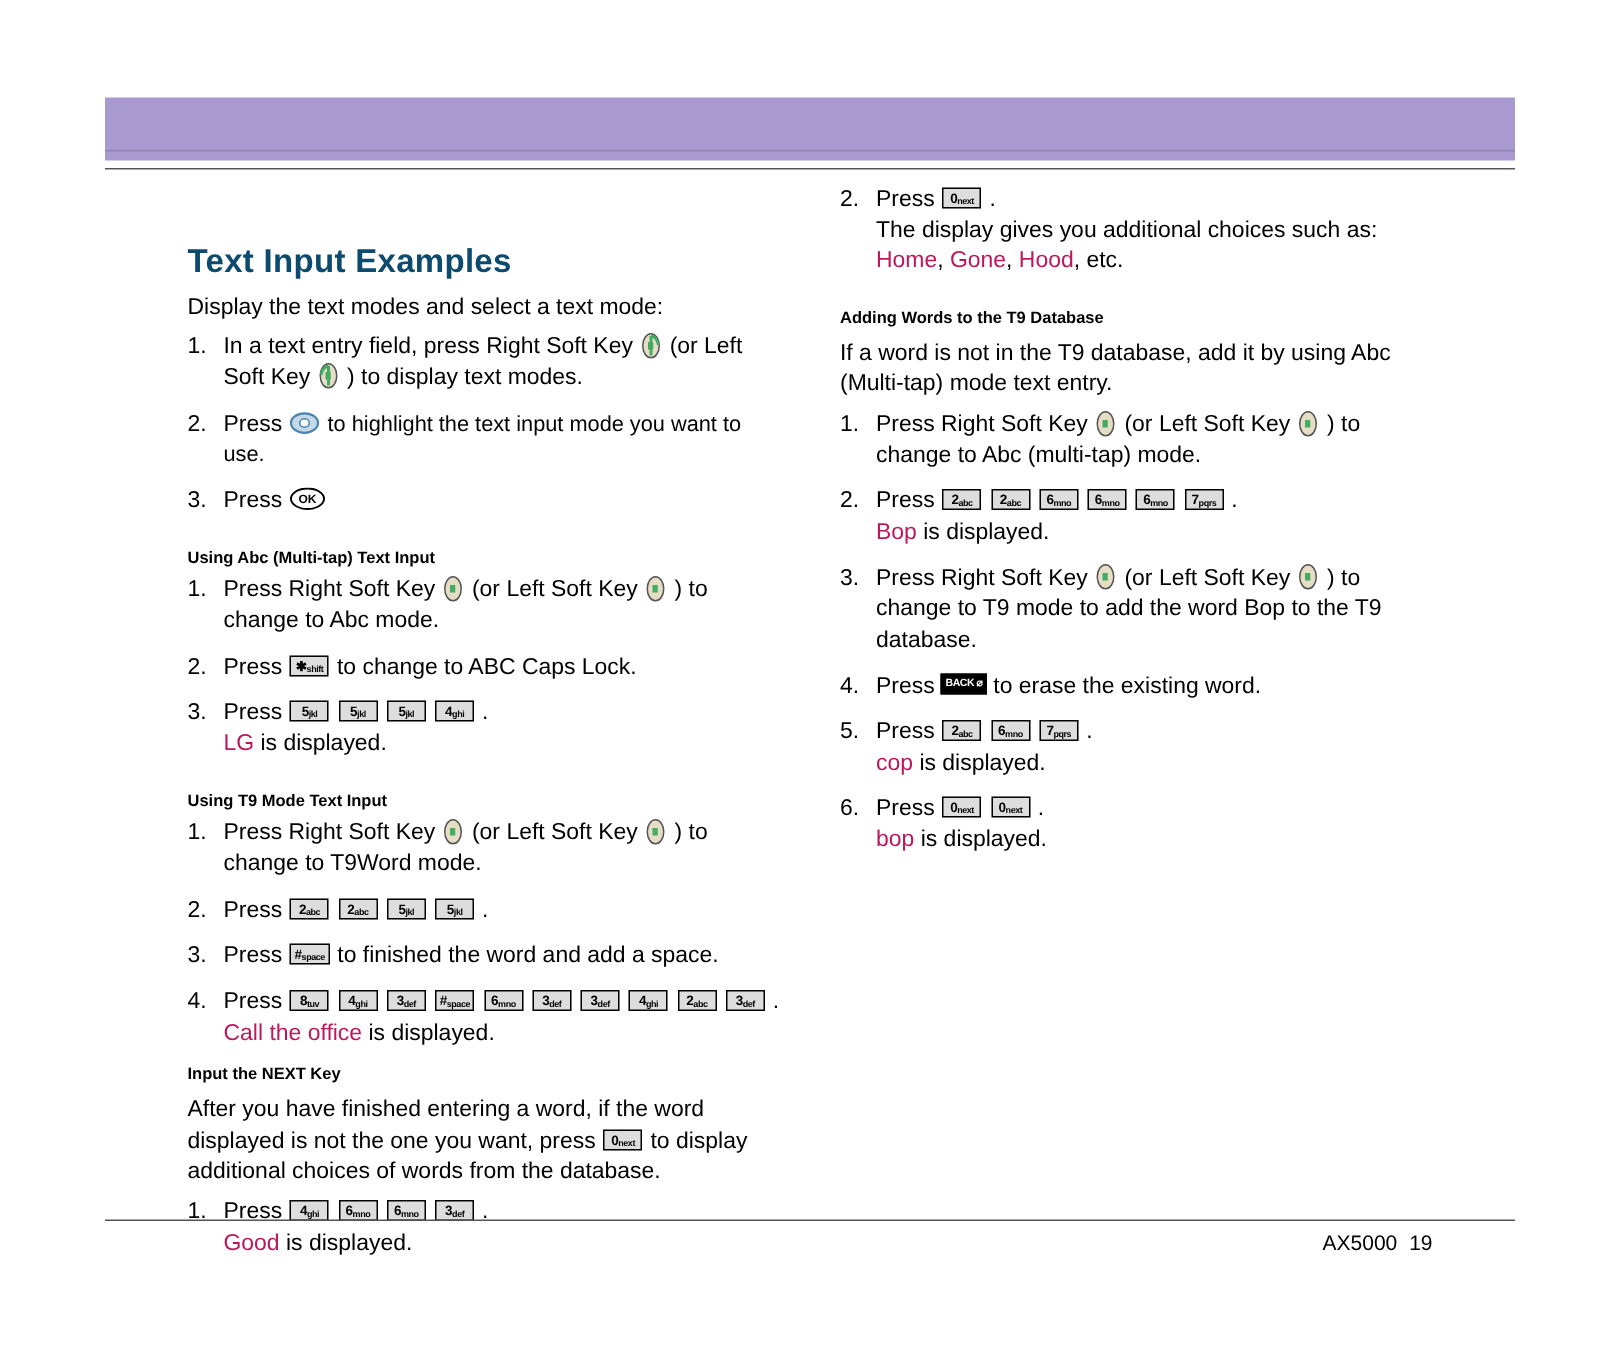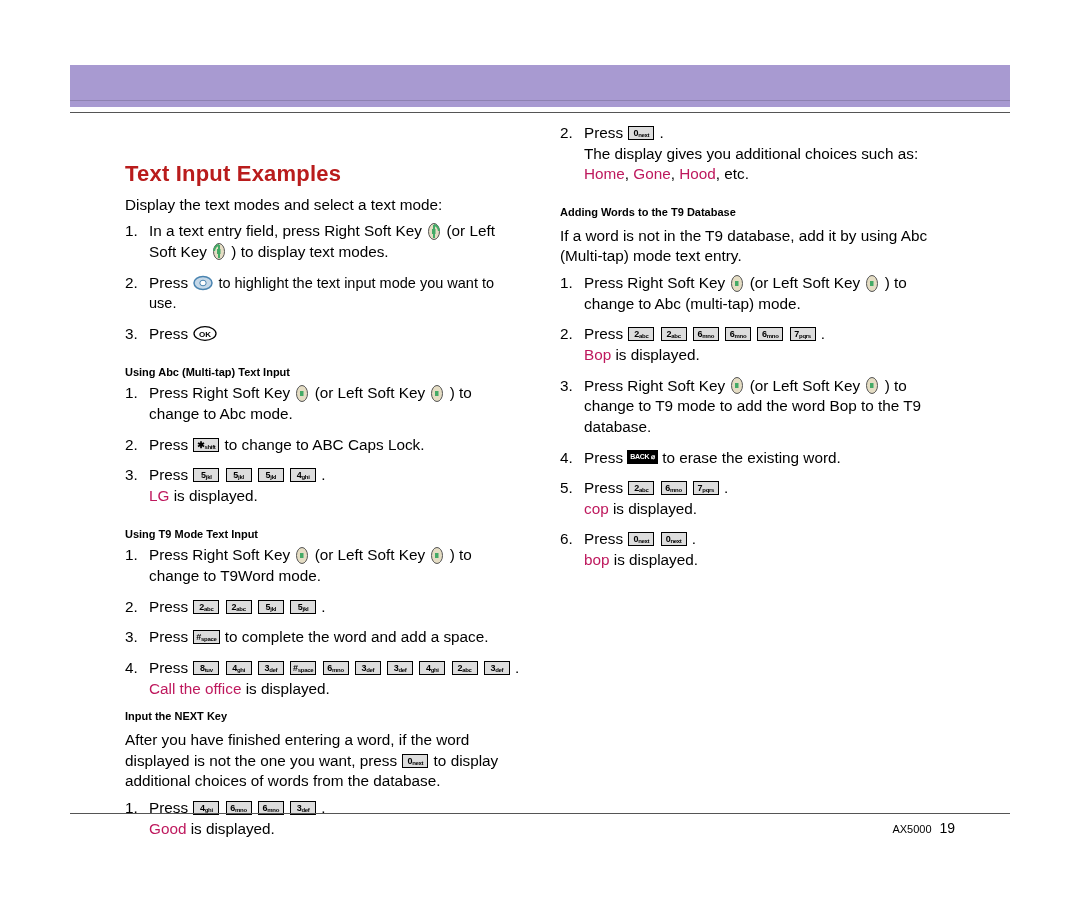--- a/index.html
+++ b/index.html
@@ -2,35 +2,35 @@
 <html><head>
 <meta charset="utf-8">
 <style>
 html,body{margin:0;padding:0;background:#fff}
 body{font-family:"Helvetica Neue",Helvetica,Arial,sans-serif;color:#000;width:1080px;height:904px;position:relative;font-size:15.3px;line-height:1.35}
 .page{position:absolute;left:80px;top:65px;right:80px;bottom:60px}
 .header-bar{position:absolute;left:-10px;right:-10px;top:0;height:42px;background:#a89ad1}
 .rule-top{position:absolute;left:-10px;right:-10px;top:47px;height:1px;background:#555}
 .header-bar:after{content:"";position:absolute;left:0;right:0;top:35px;height:1px;background:rgba(0,0,0,0.15)}
 .content{position:absolute;top:58px;left:45px;right:45px;bottom:0;column-count:2;column-gap:40px;column-fill:auto}
-h1{color:#b91c1c;font-size:22px;font-weight:700;margin:36px 0 6px 0;letter-spacing:.2px;font-stretch:condensed}
+h1{color:#0c4a6e;font-size:22px;font-weight:700;margin:36px 0 6px 0;letter-spacing:.2px;font-stretch:condensed}
 h2{font-size:11px;font-weight:700;margin:20px 0 4px 0}
 p{margin:6px 0}
 ol{list-style:none;padding:0;margin:4px 0}
 ol>li{position:relative;padding-left:24px;margin:4px 0 10px 0}
 ol>li .num{position:absolute;left:0;top:0;width:20px;text-align:left}
 .blue{color:#be185d}
 .keybtn,.softkey,.navkey,.ok{display:inline-block;vertical-align:middle;margin:0 1px;position:relative;top:-1px}
 .keybtn{border:1px solid #000;background:#ddd;font-size:9px;padding:0 2px;min-width:20px;height:12px;line-height:12px;text-align:center;font-weight:700;letter-spacing:-.3px;font-family:Arial,sans-serif}
 .keybtn sub{font-size:6px;vertical-align:baseline;position:relative;top:1px;font-weight:700}
 .back{border:1px solid #000;background:#000;color:#fff;font-size:7px;padding:0 2px;height:12px;line-height:12px;font-weight:700;letter-spacing:-.3px;display:inline-block;vertical-align:middle;position:relative;top:-1px}
 .softkey svg,.navkey svg,.ok svg{display:block}
 .hr-bot{position:absolute;left:-10px;right:-10px;bottom:30px;height:1px;background:#555}
 .footer{position:absolute;right:45px;bottom:6px;font-size:14px}
-.footer .model{font-size:11px;margin-right:4px}
+.footer .model{font-size:14px;margin-right:4px}
 </style>
 </head>
 <body>
 
 <div class="page">
   <div class="header-bar"></div>
   <div class="rule-top"></div>
 
   <div class="content">
 
@@ -91,21 +91,21 @@
               <rect x="5" y="7" width="3.5" height="5" fill="#4a6"></rect>
             </svg></span><span> (or Left Soft Key </span><span class="softkey"><svg width="14" height="19">
               <ellipse cx="7" cy="9.5" rx="5.5" ry="8" fill="#e5ddc4" stroke="#555"></ellipse>
               <rect x="5" y="7" width="3.5" height="5" fill="#4a6"></rect>
             </svg></span><span> ) to change to T9Word mode.</span>
       </li>
       <li><span class="num">2.</span>
         <span>Press </span><span class="keybtn">2<sub>abc</sub></span> <span class="keybtn">2<sub>abc</sub></span> <span class="keybtn">5<sub>jkl</sub></span> <span class="keybtn">5<sub>jkl</sub></span><span> .</span>
       </li>
       <li><span class="num">3.</span>
-        <span>Press </span><span class="keybtn">#<sub>space</sub></span><span> to complete the word and add a space.</span>
+        <span>Press </span><span class="keybtn">#<sub>space</sub></span><span> to finished the word and add a space.</span>
       </li>
       <li><span class="num">4.</span>
         <span>Press </span><span class="keybtn">8<sub>tuv</sub></span> <span class="keybtn">4<sub>ghi</sub></span> <span class="keybtn">3<sub>def</sub></span> <span class="keybtn">#<sub>space</sub></span> <span class="keybtn">6<sub>mno</sub></span> <span class="keybtn">3<sub>def</sub></span> <span class="keybtn">3<sub>def</sub></span> <span class="keybtn">4<sub>ghi</sub></span> <span class="keybtn">2<sub>abc</sub></span> <span class="keybtn">3<sub>def</sub></span><span> .</span><br>
         <span class="blue">Call the office</span><span> is displayed.</span>
       </li>
     </ol>
 
     <h2 style="margin-top:0">Input the NEXT Key</h2>
     <p>
       <span>After you have finished entering a word, if the word displayed is not the one you want, press </span><span class="keybtn">0<sub>next</sub></span><span> to display additional choices of words from the database.</span>

